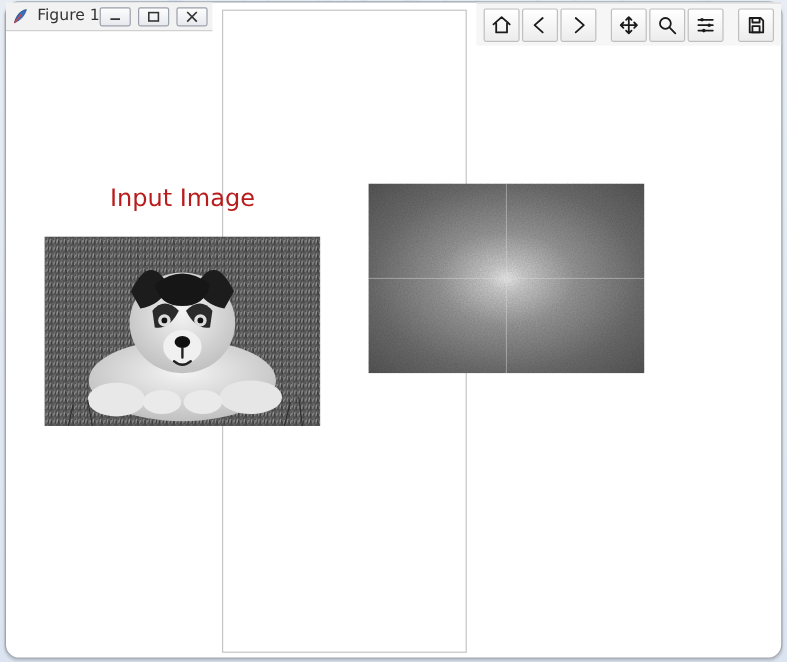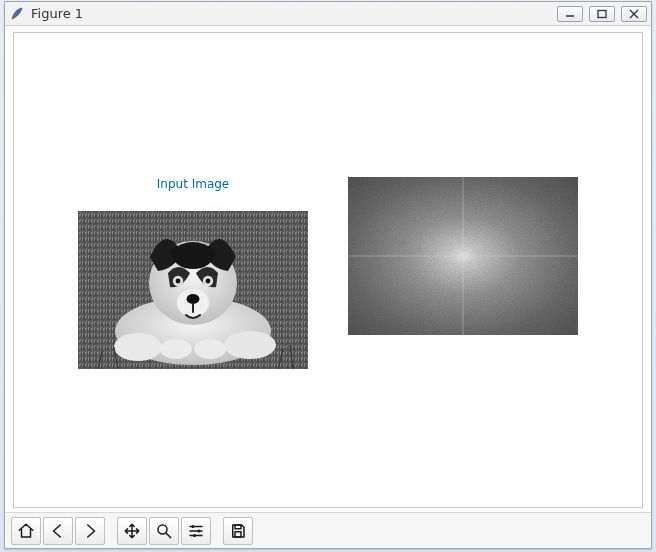--- a/index.html
+++ b/index.html
@@ -11,23 +11,23 @@
     font-size:13px; color:#222;
     position:relative; overflow:hidden;
   }
   .bg-blur {
     position:absolute; top:0; left:0; right:0; height:26px;
     color:#6b8fd6; font-size:14px; white-space:nowrap;
     filter: blur(1.4px); opacity:0.55; padding-left:140px;
   }
   .window {
     position:absolute; left:4px; top:1px; width:648px; height:548px;
-    background:#fff; border:1px solid #9fa6b0; border-radius:1px;
+    background:#fff; border:1px solid #9fa6b0; border-radius:12px;
     box-shadow: 0 1px 2px rgba(0,0,0,.15);
-    display:flex; flex-direction:column;
+    display:flex; 
   }
   .titlebar {
     height:24px; display:flex; align-items:center;
     background:#f2f2f2; border-bottom:1px solid #d0d0d0;
     padding:0 4px; flex:0 0 auto;
   }
   .titlebar .tk-icon { width:16px; height:16px; margin-right:6px; }
   .titlebar .title { flex:1; font-size:13px; color:#333; }
   .winbtns { display:flex; gap:6px; }
   .winbtn {
@@ -39,21 +39,21 @@
   .canvas-frame { flex:1; padding:6px 8px 4px 8px; }
   .canvas {
     width:100%; height:100%; border:1px solid #c5c5c5; background:#fff;
     position:relative;
   }
   .plots {
     position:absolute; left:0; right:0; top:144px;
     display:flex; justify-content:center; gap:40px; padding:0 40px;
   }
   .subplot { width:230px; }
-  .sub-title { text-align:center; font-size:12px; color:#0369a1;
+  .sub-title { text-align:center; font-size:20px; color:#b91c1c;
     font-family: "DejaVu Sans", Arial, sans-serif; margin-bottom:20px;}
   .plot-img { width:230px; height:158px; display:block; }
 
   .toolbar {
     height:36px; flex:0 0 auto; background:#f6f6f6;
     border-top:1px solid #d8d8d8;
     display:flex; align-items:center; padding:0 6px; gap:2px;
   }
   .tb-btn {
     width:30px; height:28px; border:1px solid #bfbfbf; border-radius:2px;

